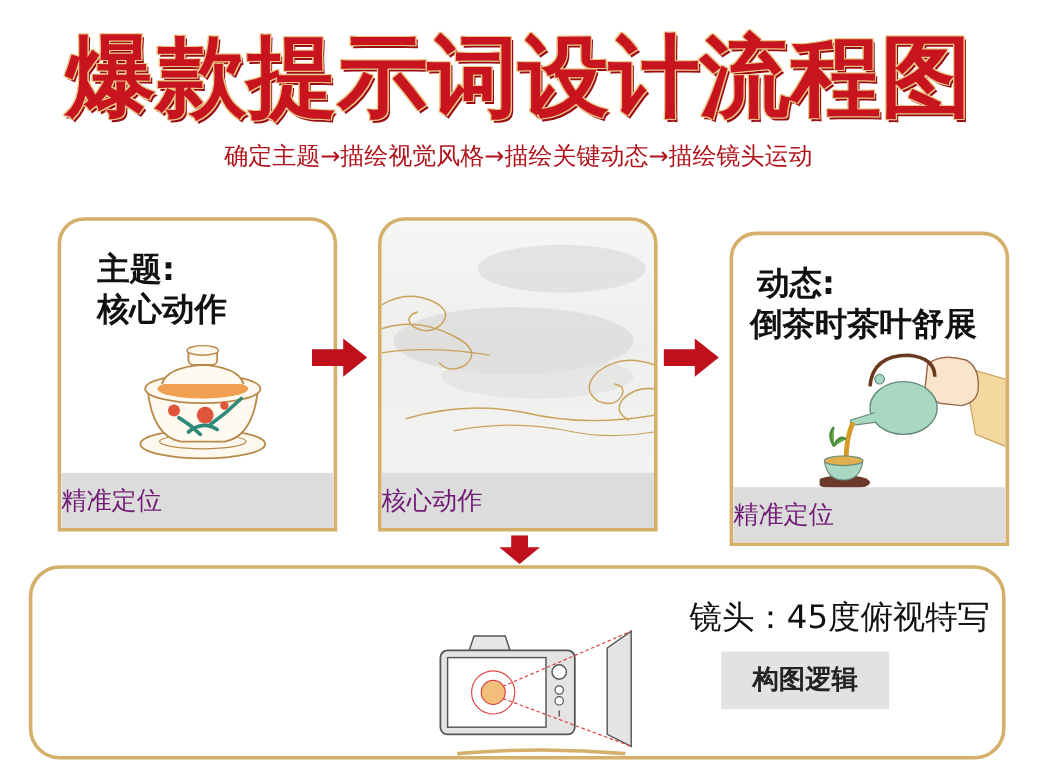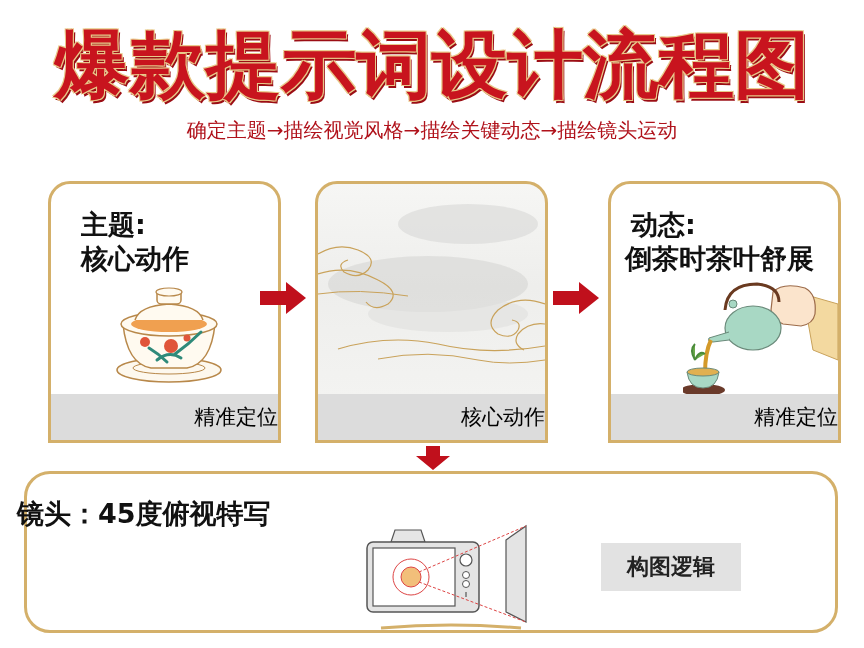--- a/index.html
+++ b/index.html
@@ -22,38 +22,38 @@
     position: absolute; top: 181px; width: 233px; height: 262px;
     border: 3px solid #d4b06a; border-radius: 22px 22px 0 0;
     background: #ffffff; overflow: hidden;
   }
   .card .heading {
     position: absolute; left: 30px; top: 24px; font-size: 27px; font-weight: bold;
     line-height: 34px; color: #111;
   }
   .card .caption {
     position: absolute; left: 0; bottom: 0; width: 100%; height: 46px;
-    background: #dcdcdc; text-align: right; line-height: 46px;
-    font-size: 21px; color: #000000;
+    background: #dcdcdc; text-align: left; line-height: 46px;
+    font-size: 21px; color: #701a75;
   }
   #card1 { left: 24px; margin-left: 24px; }
   #card2 { left: 315px; background: linear-gradient(180deg, #f6f6f4 0%, #eeeeec 40%, #f5f5f3 100%); }
-  #card3 { left: 608px; }
+  #card3 { left: 608px; margin-top: 12px; }
   #card3 .heading { left: 14px; }
 
   .arrow-right { position: absolute; width: 48px; height: 36px; }
   .arrow-down { position: absolute; left: 416px; top: 446px; width: 34px; height: 24px; }
 
   .camera-panel {
     position: absolute; left: 24px; top: 471px; width: 814px; height: 162px;
     border: 3px solid #d4b06a; border-radius: 26px; background: #fff;
   }
   .camera-panel .heading {
-    position: absolute; left: 0; top: 22px; width: 100%; text-align: left;
-    font-size: 27px; font-weight: bold; color: #111;
+    position: absolute; left: 0; top: 22px; width: 100%; text-align: right;
+    font-size: 27px; font-weight: normal; color: #111;
     padding-left: 0px;
   }
   .camera-panel .heading span { display: inline-block; transform: translateX(-10px); }
   .tag {
     position: absolute; left: 574px; top: 69px; width: 140px; height: 48px;
     background: #e2e2e2; text-align: center; line-height: 48px;
     font-size: 22px; color: #222; font-weight: bold;
   }
   .camera { position: absolute; left: 334px; top: 46px; width: 170px; height: 115px; }
   .illustration { position: absolute; }

